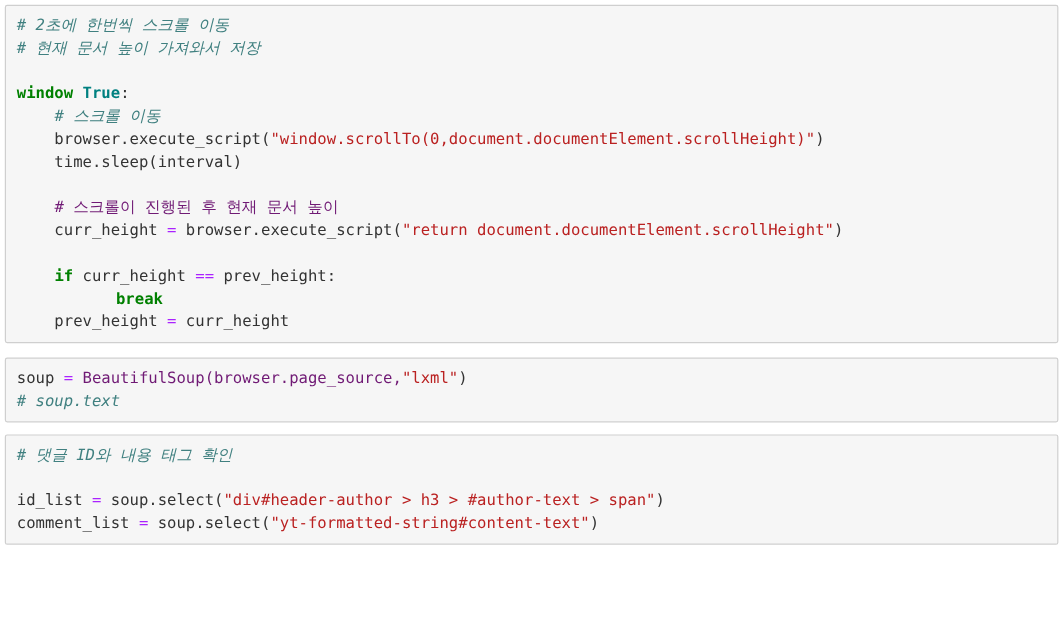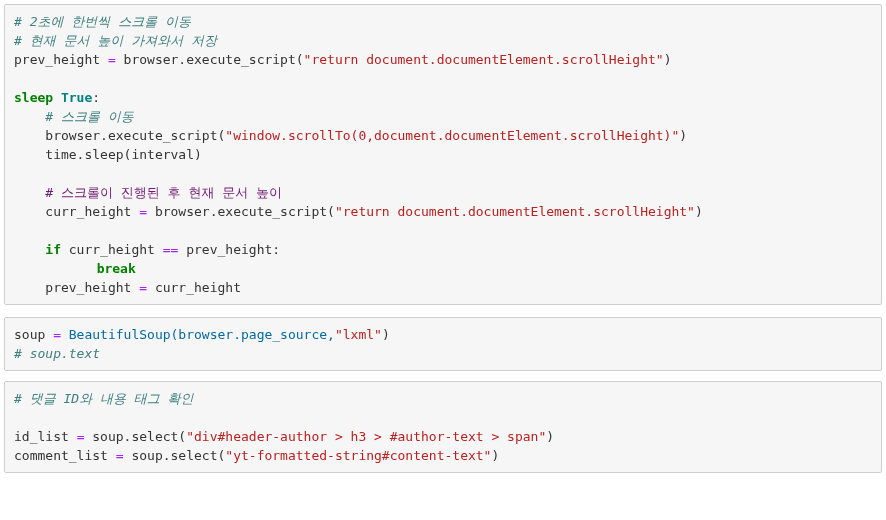--- a/index.html
+++ b/index.html
@@ -34,36 +34,35 @@
     height: 19px;
   }
 </style>
 </head>
 <body>
 
 <div class="page">
   <div class="code-block" id="block-0">
       <div class="code-line"><span style="color: rgb(64, 128, 128); font-style: italic;"># 2초에 한번씩 스크롤 이동</span></div>
       <div class="code-line"><span style="color: rgb(64, 128, 128); font-style: italic;"># 현재 문서 높이 가져와서 저장</span></div>
-      <div class="code-line"><span style="color: rgb(51, 51, 51);">prev_height </span><span style="color: rgb(170, 34, 255);">=</span><span style="color: rgb(51, 51, 51);"> browser.execute_script(</span><span style="color: rgb(186, 33, 33);">"return document.documentElement.scrollHeight"</span><span style="color: rgb(51, 51, 51);">)</span></div>
       <div class="code-line">&nbsp;</div>
-      <div class="code-line"><span style="color: rgb(0, 128, 0); font-weight: bold;">sleep</span><span style="color: rgb(51, 51, 51);"> </span><span style="color: rgb(0, 128, 128); font-weight: bold;">True</span><span style="color: rgb(51, 51, 51);">:</span></div>
+      <div class="code-line"><span style="color: rgb(0, 128, 0); font-weight: bold;">window</span><span style="color: rgb(51, 51, 51);"> </span><span style="color: rgb(0, 128, 128); font-weight: bold;">True</span><span style="color: rgb(51, 51, 51);">:</span></div>
       <div class="code-line"><span style="color: rgb(51, 51, 51);">    </span><span style="color: rgb(64, 128, 128); font-style: italic;"># 스크롤 이동</span></div>
       <div class="code-line"><span style="color: rgb(51, 51, 51);">    browser.execute_script(</span><span style="color: rgb(186, 33, 33);">"window.scrollTo(0,document.documentElement.scrollHeight)"</span><span style="color: rgb(51, 51, 51);">)</span></div>
       <div class="code-line"><span style="color: rgb(51, 51, 51);">    time.sleep(interval)</span></div>
       <div class="code-line">&nbsp;</div>
       <div class="code-line"><span style="color: rgb(51, 51, 51);">    </span><span style="color: #701a75; "># 스크롤이 진행된 후 현재 문서 높이</span></div>
       <div class="code-line"><span style="color: rgb(51, 51, 51);">    curr_height </span><span style="color: rgb(170, 34, 255);">=</span><span style="color: rgb(51, 51, 51);"> browser.execute_script(</span><span style="color: rgb(186, 33, 33);">"return document.documentElement.scrollHeight"</span><span style="color: rgb(51, 51, 51);">)</span></div>
       <div class="code-line">&nbsp;</div>
       <div class="code-line"><span style="color: rgb(51, 51, 51);">    </span><span style="color: rgb(0, 128, 0); font-weight: bold;">if</span><span style="color: rgb(51, 51, 51);"> curr_height </span><span style="color: rgb(170, 34, 255);">==</span><span style="color: rgb(51, 51, 51);"> prev_height:</span></div>
       <div class="code-line"><span style="color: rgb(51, 51, 51);">        </span><span style="color: rgb(0, 128, 0); font-weight: bold; padding-left: 20px;">break</span></div>
       <div class="code-line"><span style="color: rgb(51, 51, 51);">    prev_height </span><span style="color: rgb(170, 34, 255);">=</span><span style="color: rgb(51, 51, 51);"> curr_height</span></div>
     </div>
   <div class="code-block" id="block-1">
-      <div class="code-line"><span style="color: rgb(51, 51, 51);">soup </span><span style="color: rgb(170, 34, 255);">=</span><span style="color: #0369a1; margin-top: 44px;"> BeautifulSoup(browser.page_source,</span><span style="color: rgb(186, 33, 33);">"lxml"</span><span style="color: rgb(51, 51, 51);">)</span></div>
+      <div class="code-line"><span style="color: rgb(51, 51, 51);">soup </span><span style="color: rgb(170, 34, 255);">=</span><span style="color: #701a75; margin-top: 44px;"> BeautifulSoup(browser.page_source,</span><span style="color: rgb(186, 33, 33);">"lxml"</span><span style="color: rgb(51, 51, 51);">)</span></div>
       <div class="code-line"><span style="color: rgb(64, 128, 128); font-style: italic;"># soup.text</span></div>
     </div>
   <div class="code-block" id="block-2">
       <div class="code-line"><span style="color: rgb(64, 128, 128); font-style: italic;"># 댓글 ID와 내용 태그 확인</span></div>
       <div class="code-line">&nbsp;</div>
       <div class="code-line"><span style="color: rgb(51, 51, 51);">id_list </span><span style="color: rgb(170, 34, 255);">=</span><span style="color: rgb(51, 51, 51);"> soup.select(</span><span style="color: rgb(186, 33, 33);">"div#header-author &gt; h3 &gt; #author-text &gt; span"</span><span style="color: rgb(51, 51, 51);">)</span></div>
       <div class="code-line"><span style="color: rgb(51, 51, 51);">comment_list </span><span style="color: rgb(170, 34, 255);">=</span><span style="color: rgb(51, 51, 51);"> soup.select(</span><span style="color: rgb(186, 33, 33);">"yt-formatted-string#content-text"</span><span style="color: rgb(51, 51, 51);">)</span></div>
     </div>
 </div>
 

